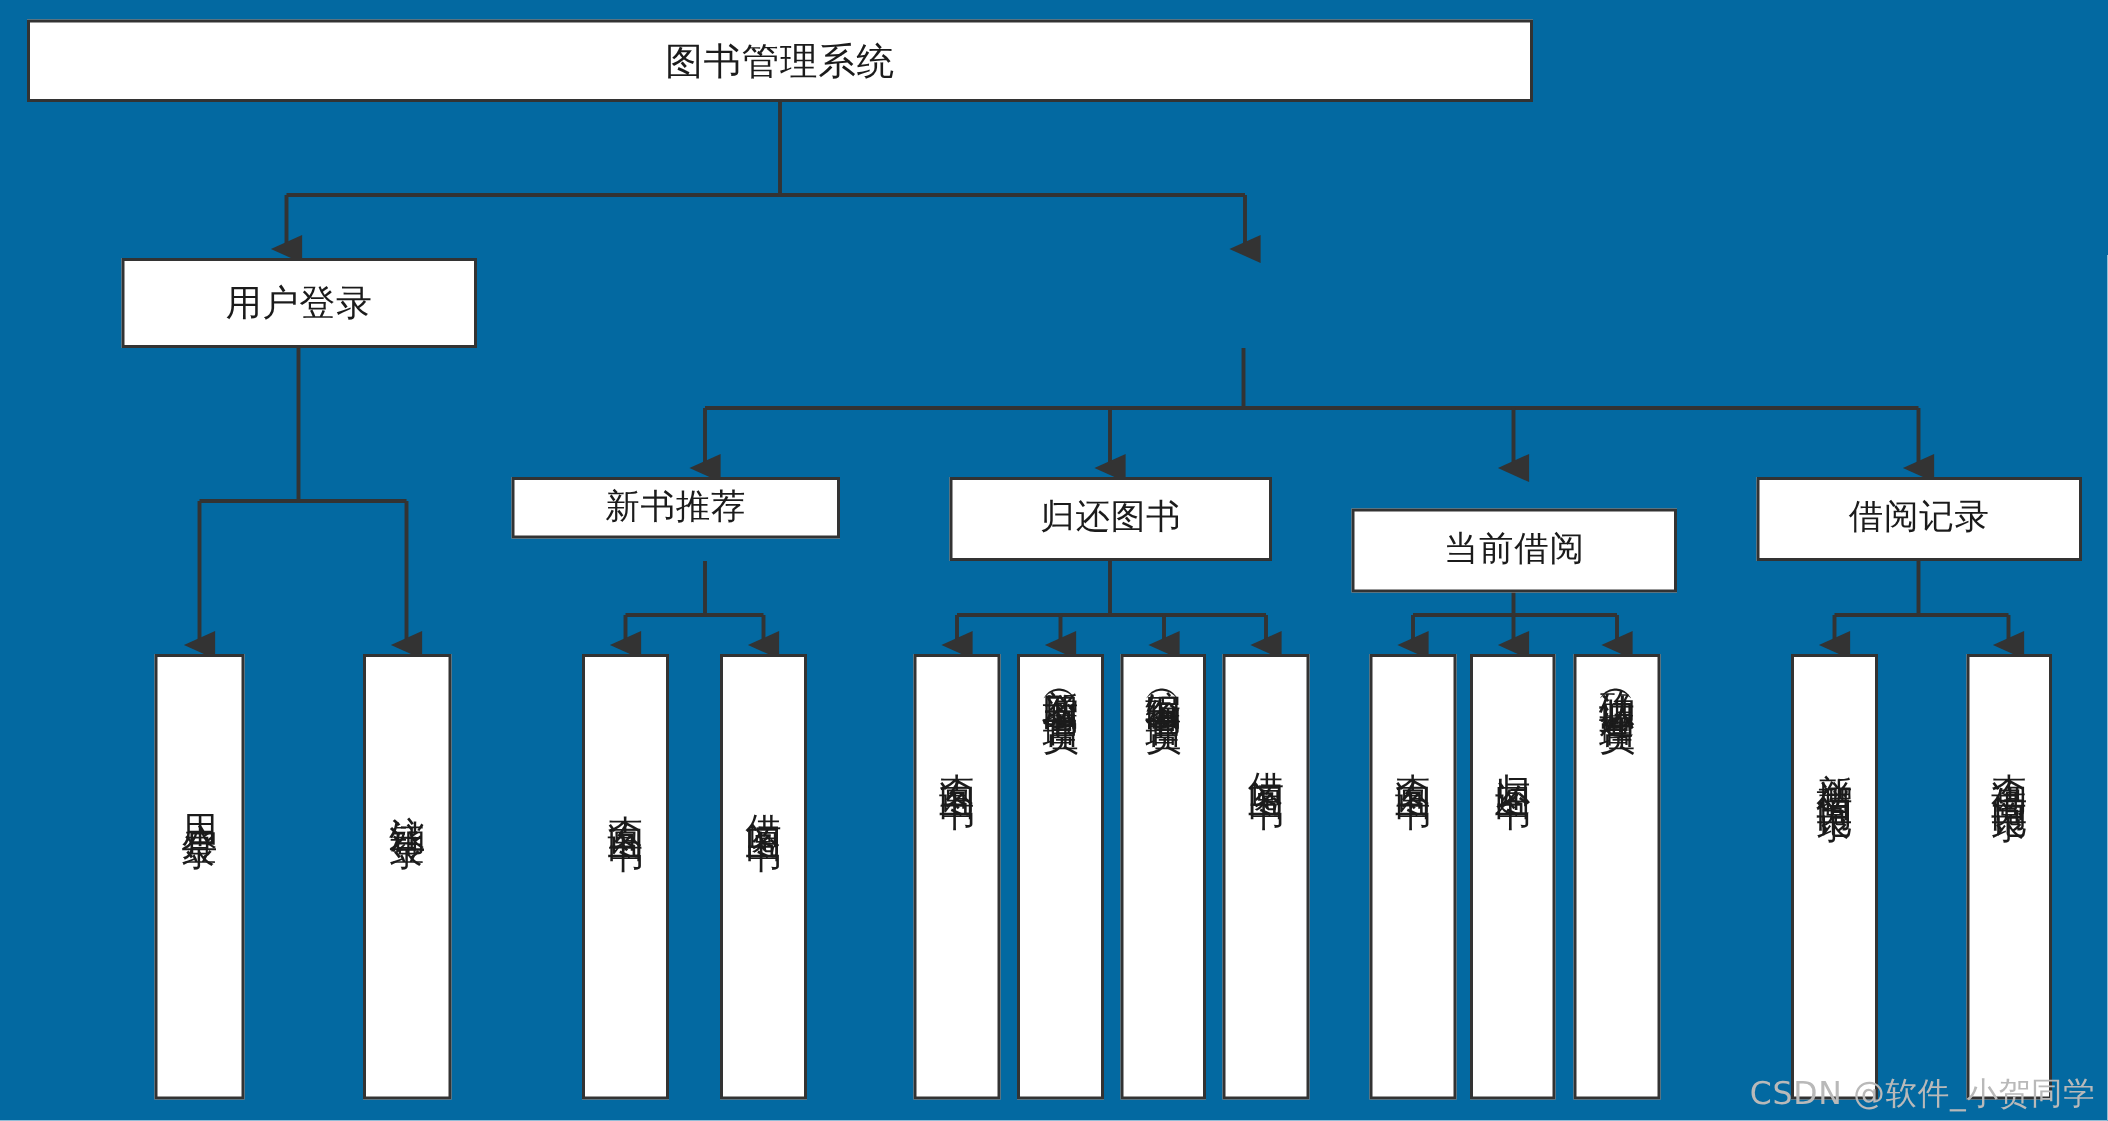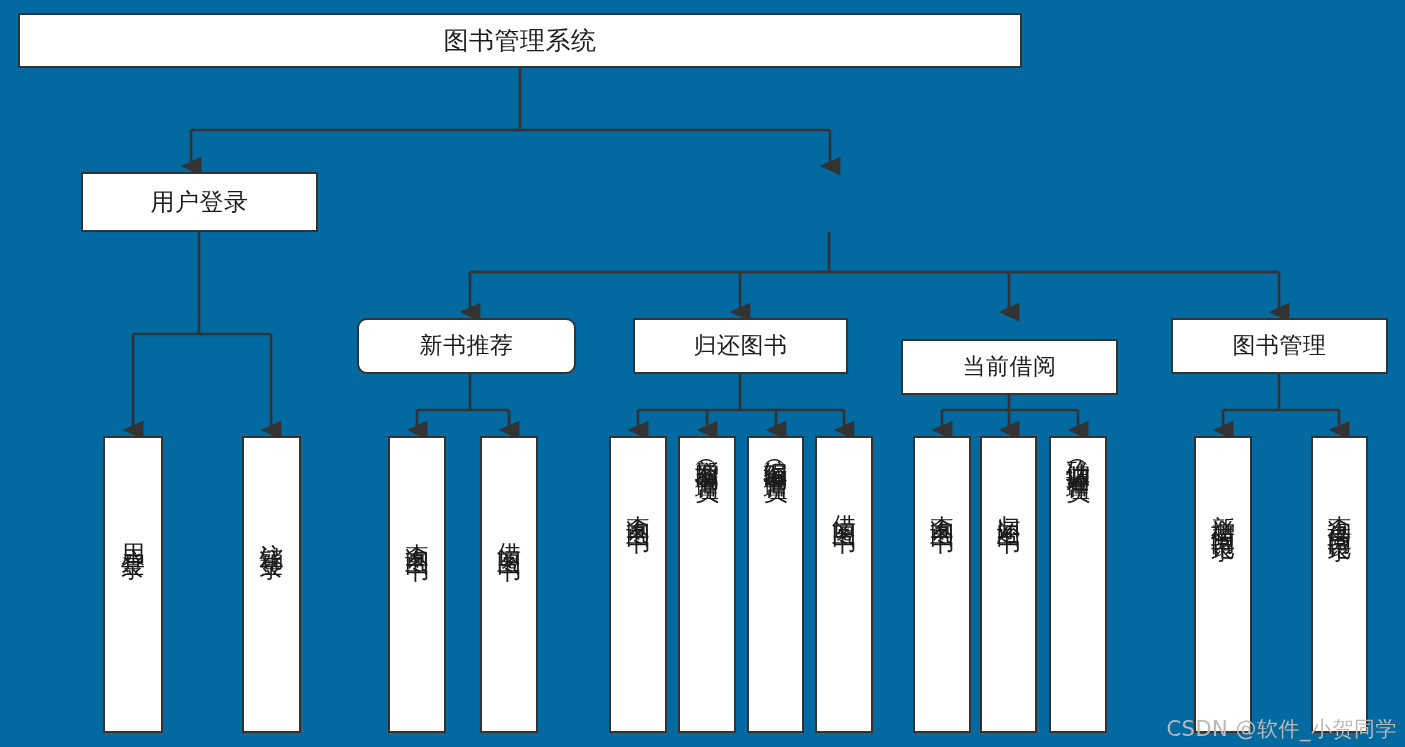--- a/index.html
+++ b/index.html
@@ -144,31 +144,31 @@
   </svg>
 
   <div class="node node-root" style="left:18px; top:13px; width:1004px; height:55px;">
     <span class="node-label">图书管理系统</span>
   </div>
 
   <div class="node node-l2" style="left:81px; top:172px; width:237px; height:60px;">
     <span class="node-label">用户登录</span>
   </div>
 
-  <div class="node node-l3" style="left:357px; top:318px; width:219px; height:56px;border-radius:10px;">
+  <div class="node node-l3" style="left:341px; top:318px; width:219px; height:41px;">
     <span class="node-label">新书推荐</span>
   </div>
   <div class="node node-l3" style="left:633px; top:318px; width:215px; height:56px;">
     <span class="node-label">归还图书</span>
   </div>
   <div class="node node-l3" style="left:901px; top:318px; width:217px; height:56px;margin-top:21px;">
     <span class="node-label">当前借阅</span>
   </div>
   <div class="node node-l3" style="left:1171px; top:318px; width:217px; height:56px;">
-    <span class="node-label">图书管理</span>
+    <span class="node-label">借阅记录</span>
   </div>
 
   <div class="node node-leaf leaf-short" style="left:103px; top:436px; width:60px; height:297px;">
     <span class="node-label">用户登录</span>
   </div>
   <div class="node node-leaf leaf-short" style="left:242px; top:436px; width:59px; height:297px;">
     <span class="node-label">注销登录</span>
   </div>
 
   <div class="node node-leaf leaf-short" style="left:388px; top:436px; width:58px; height:297px;">

